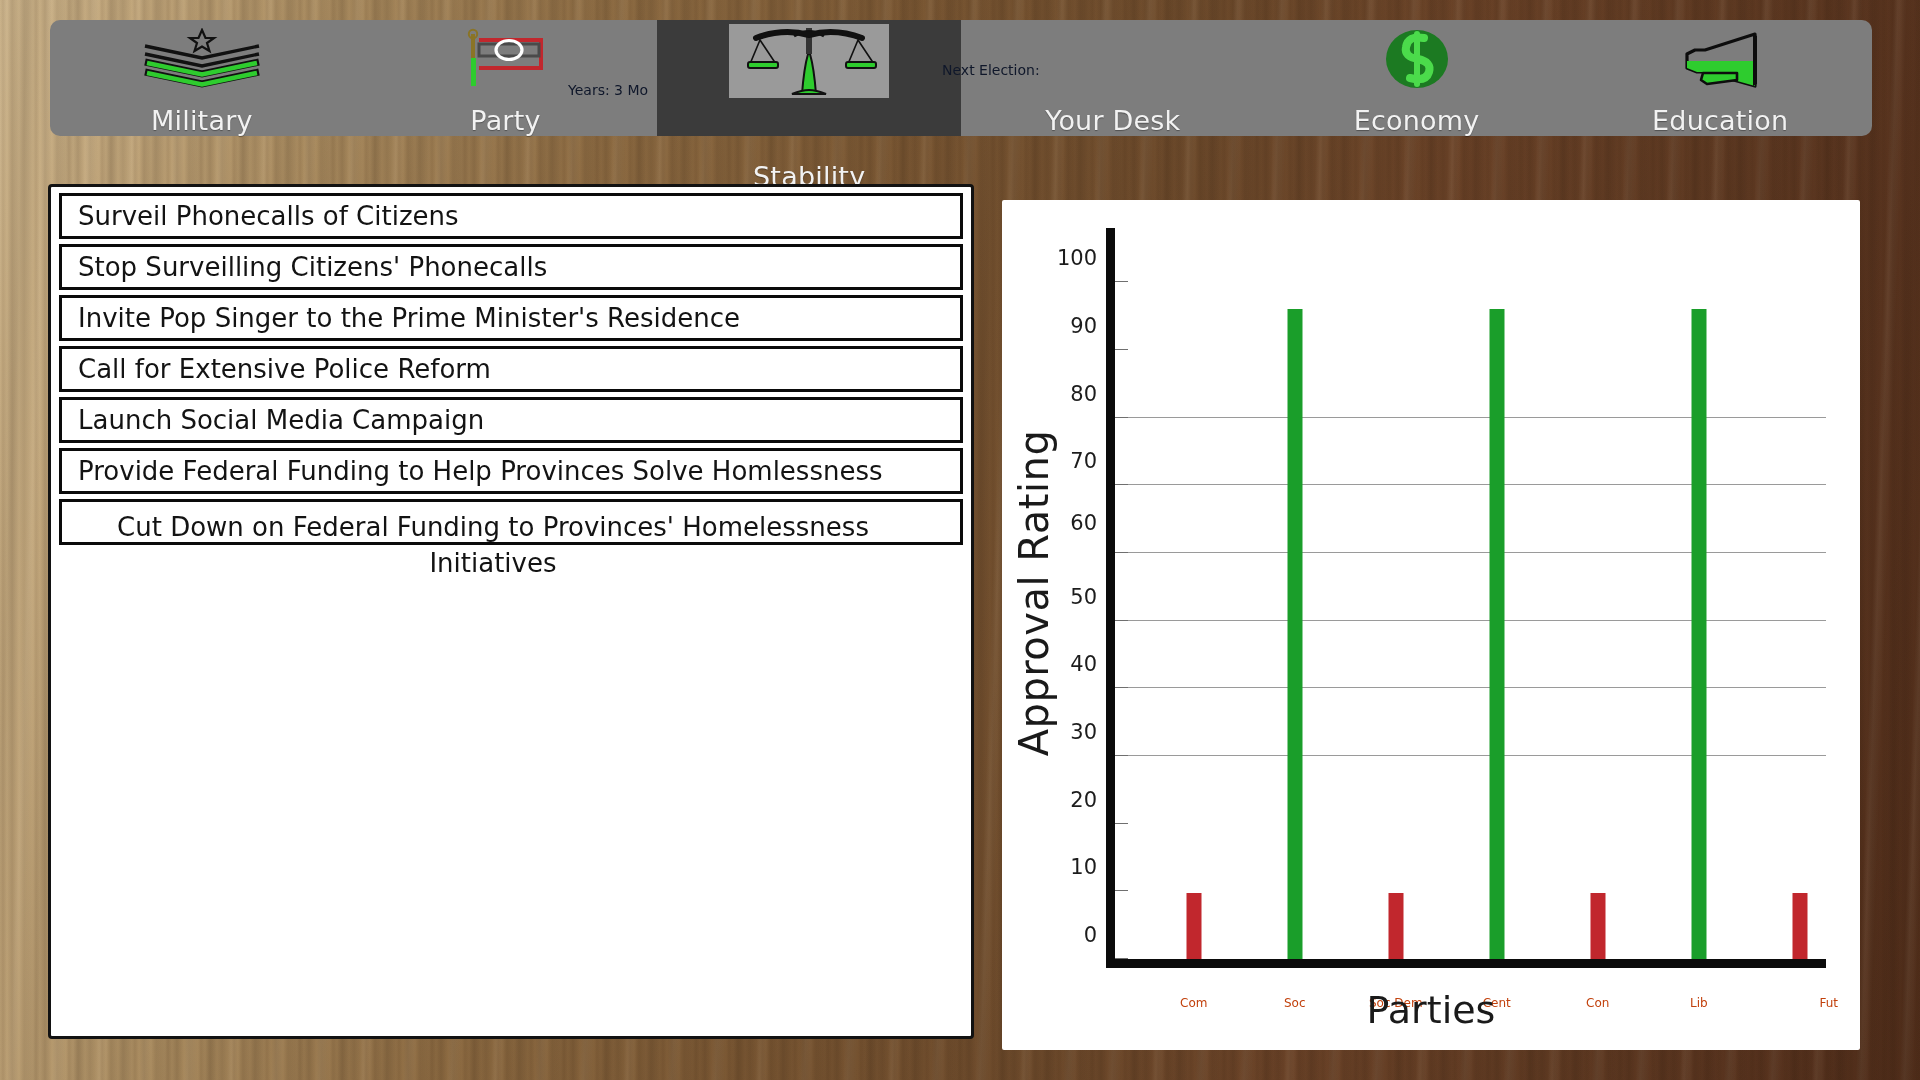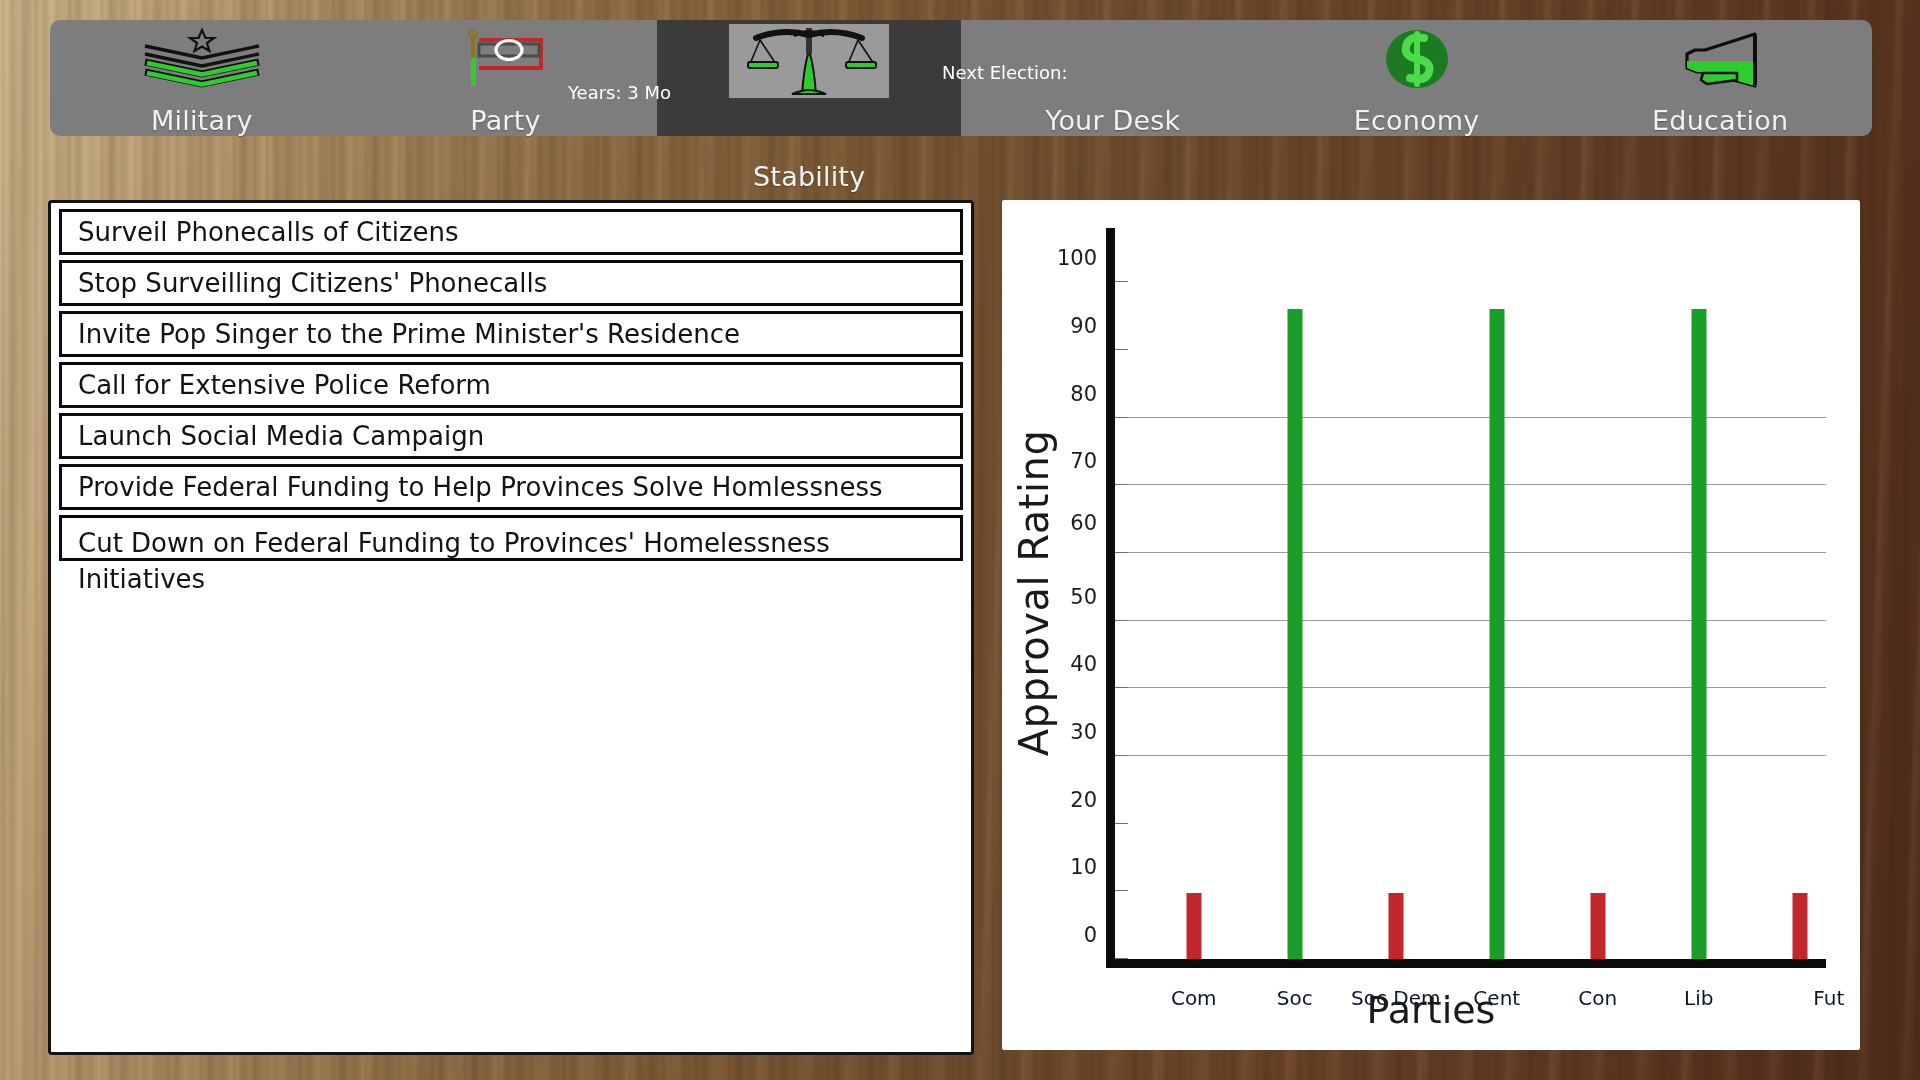--- a/index.html
+++ b/index.html
@@ -88,37 +88,38 @@
     line-height: 30px;
     margin-top: 16px;
     letter-spacing: 0.2px;
     white-space: nowrap;
     text-shadow: 0 1px 1px rgba(0,0,0,0.35);
   }
 
   
   .status-text {
     position: absolute;
-    color: #ffffff;
-    font-size: 18px;
+    color: #0f172a;
+    font-size: 14px;
     white-space: nowrap;
     pointer-events: none;
   }
   #status-term  { left: 518px; top: 62px; z-index: 1; }
   #status-election { left: 892px; top: 42px; z-index: 3; }
 
   
   #policy-panel {
     position: absolute;
-    left: 48px; top: 200px;
+    left: 48px; top: 184px;
     width: 926px; height: 855px;
     background: #ffffff;
     border: 3px solid #121212;
     border-radius: 4px;
     padding: 6px 8px 0 8px;
+    text-align: center;
   }
   .policy-list { display: block; }
   .policy-item {
     position: relative;
     border: 3px solid #0a0a0a;
     background: #ffffff;
     height: 46px;
     margin-bottom: 5px;
     padding: 0 0 0 16px;
     display: flex;
@@ -207,22 +208,22 @@
   .bar {
     position: absolute;
     bottom: 9px;
     width: 15px;
     transform: translateX(-50%);
   }
   .xtick {
     position: absolute;
     bottom: -42px;
     transform: translateX(-50%);
-    font-size: 20px;
-    color: #0f172a;
+    font-size: 12px;
+    color: #c2410c;
     white-space: nowrap;
   }
 </style>
 </head>
 <body>
 
 <div id="app">
 
   <div id="topbar">
 

